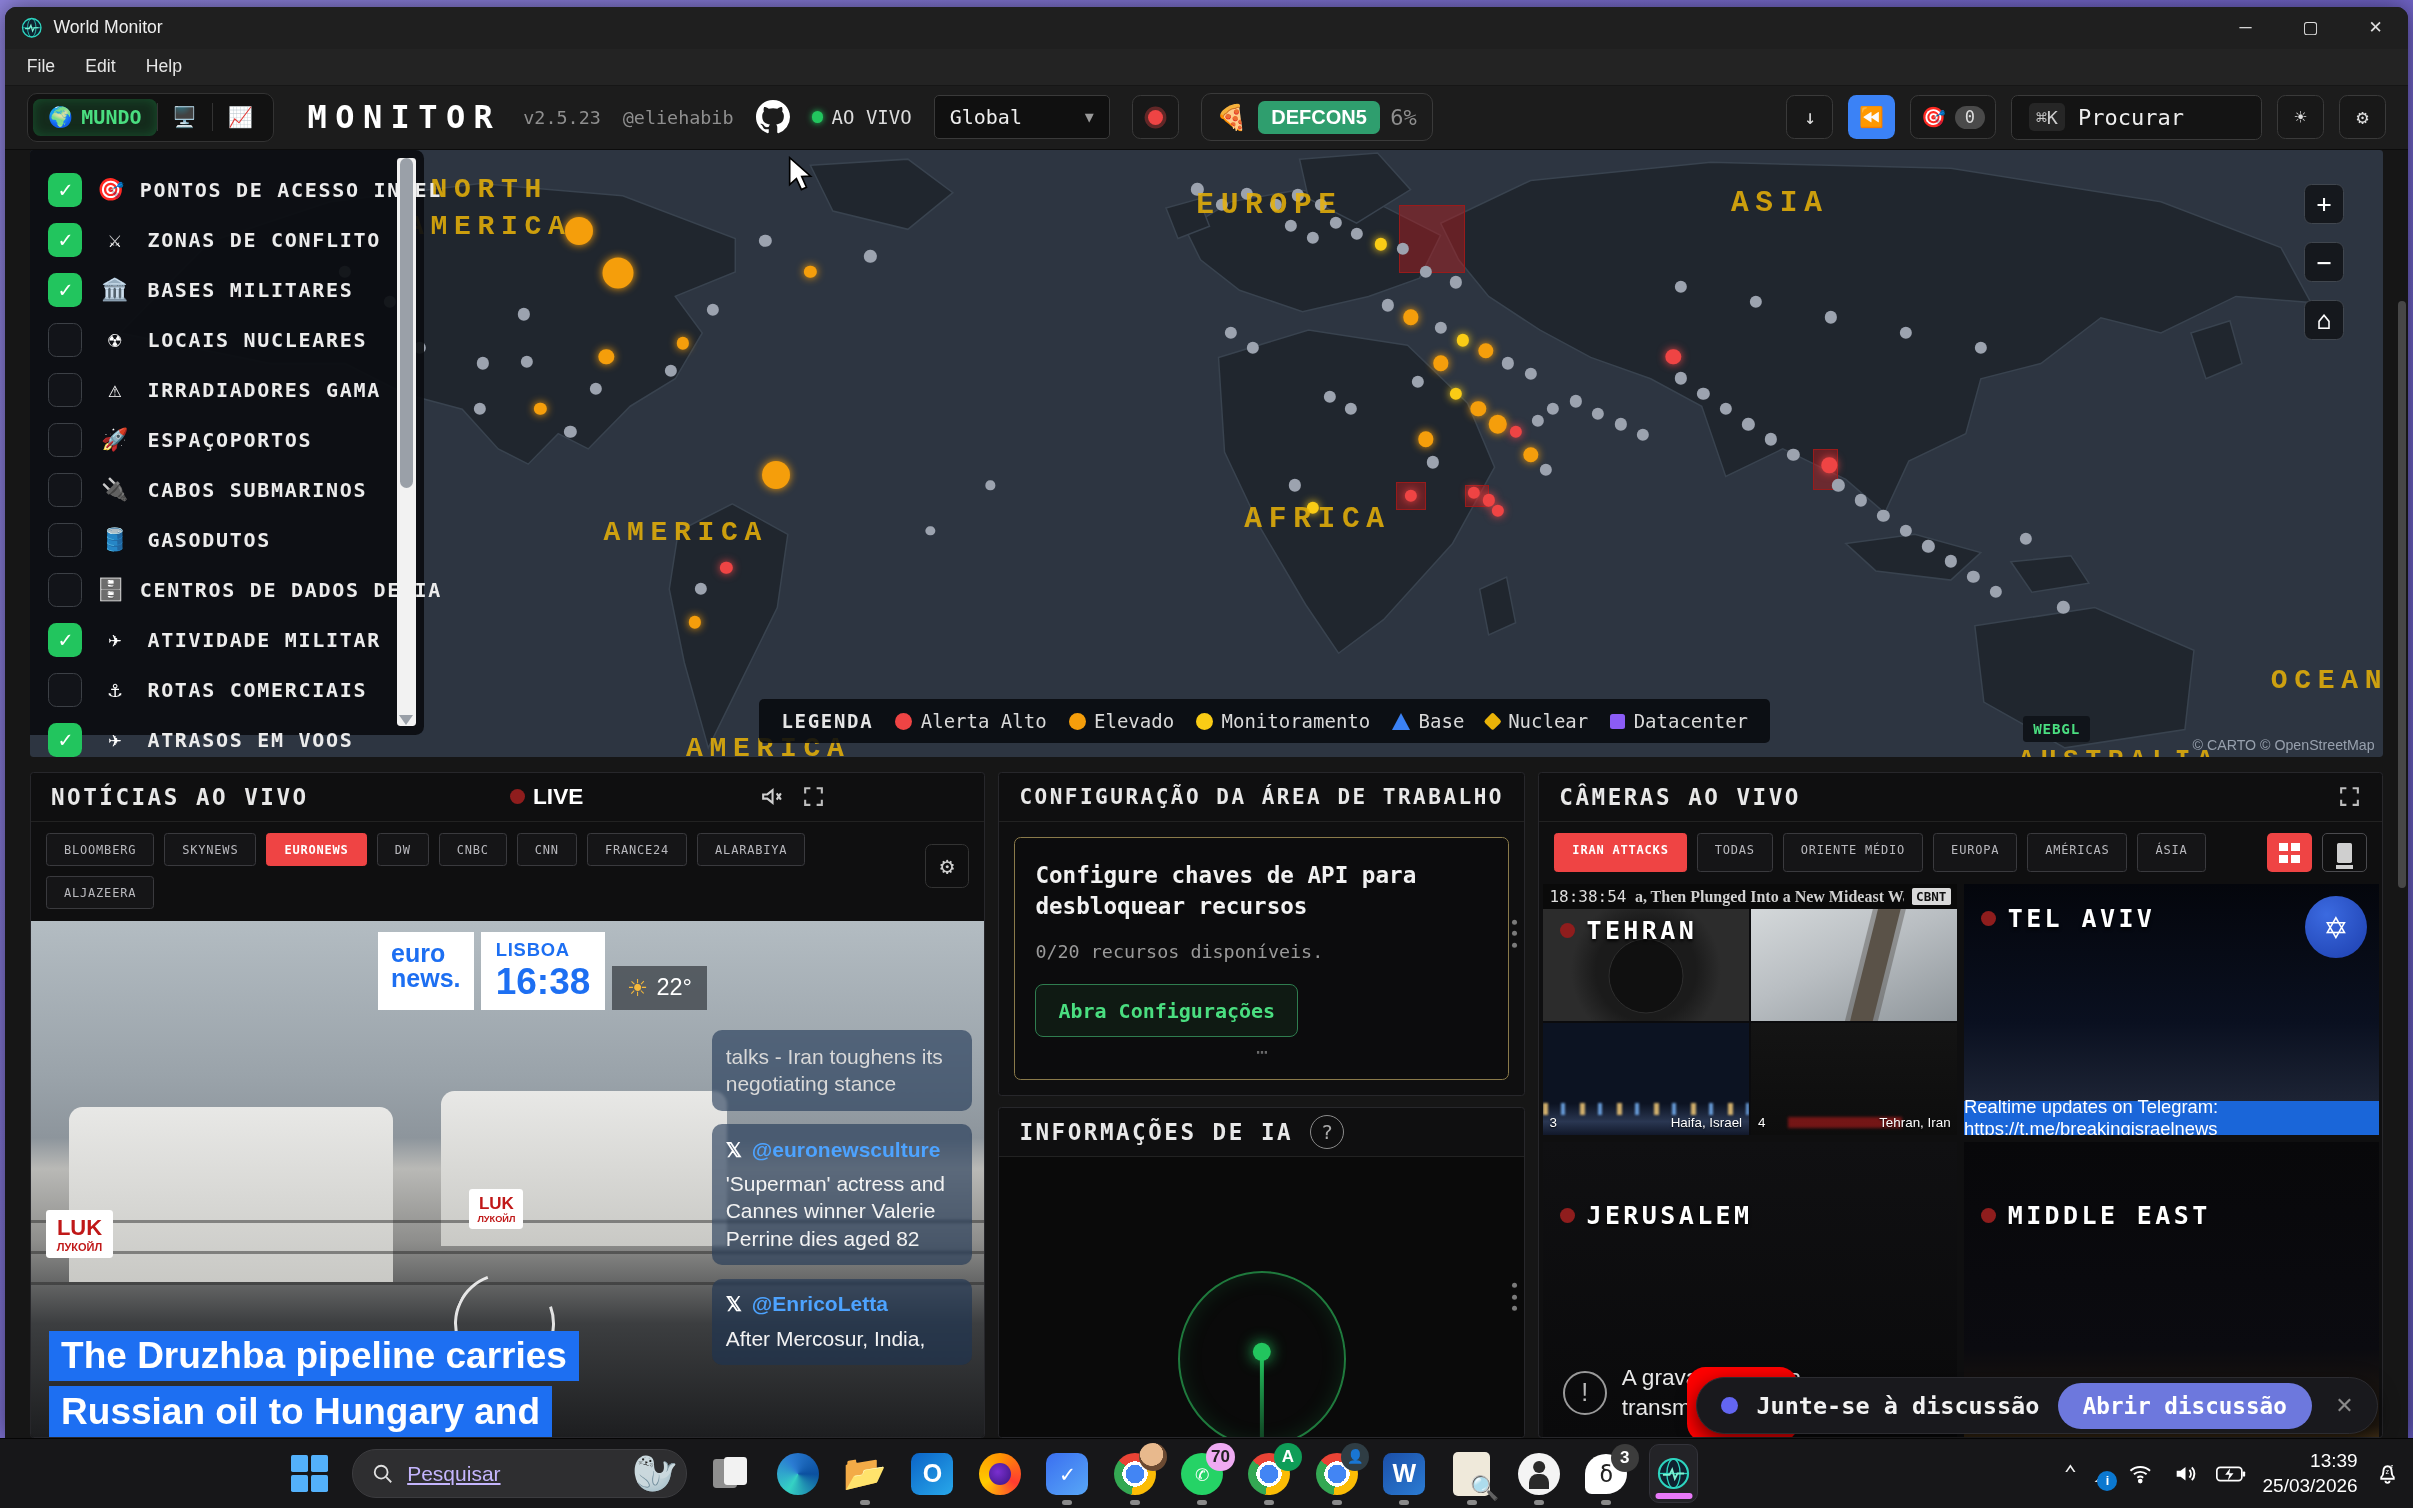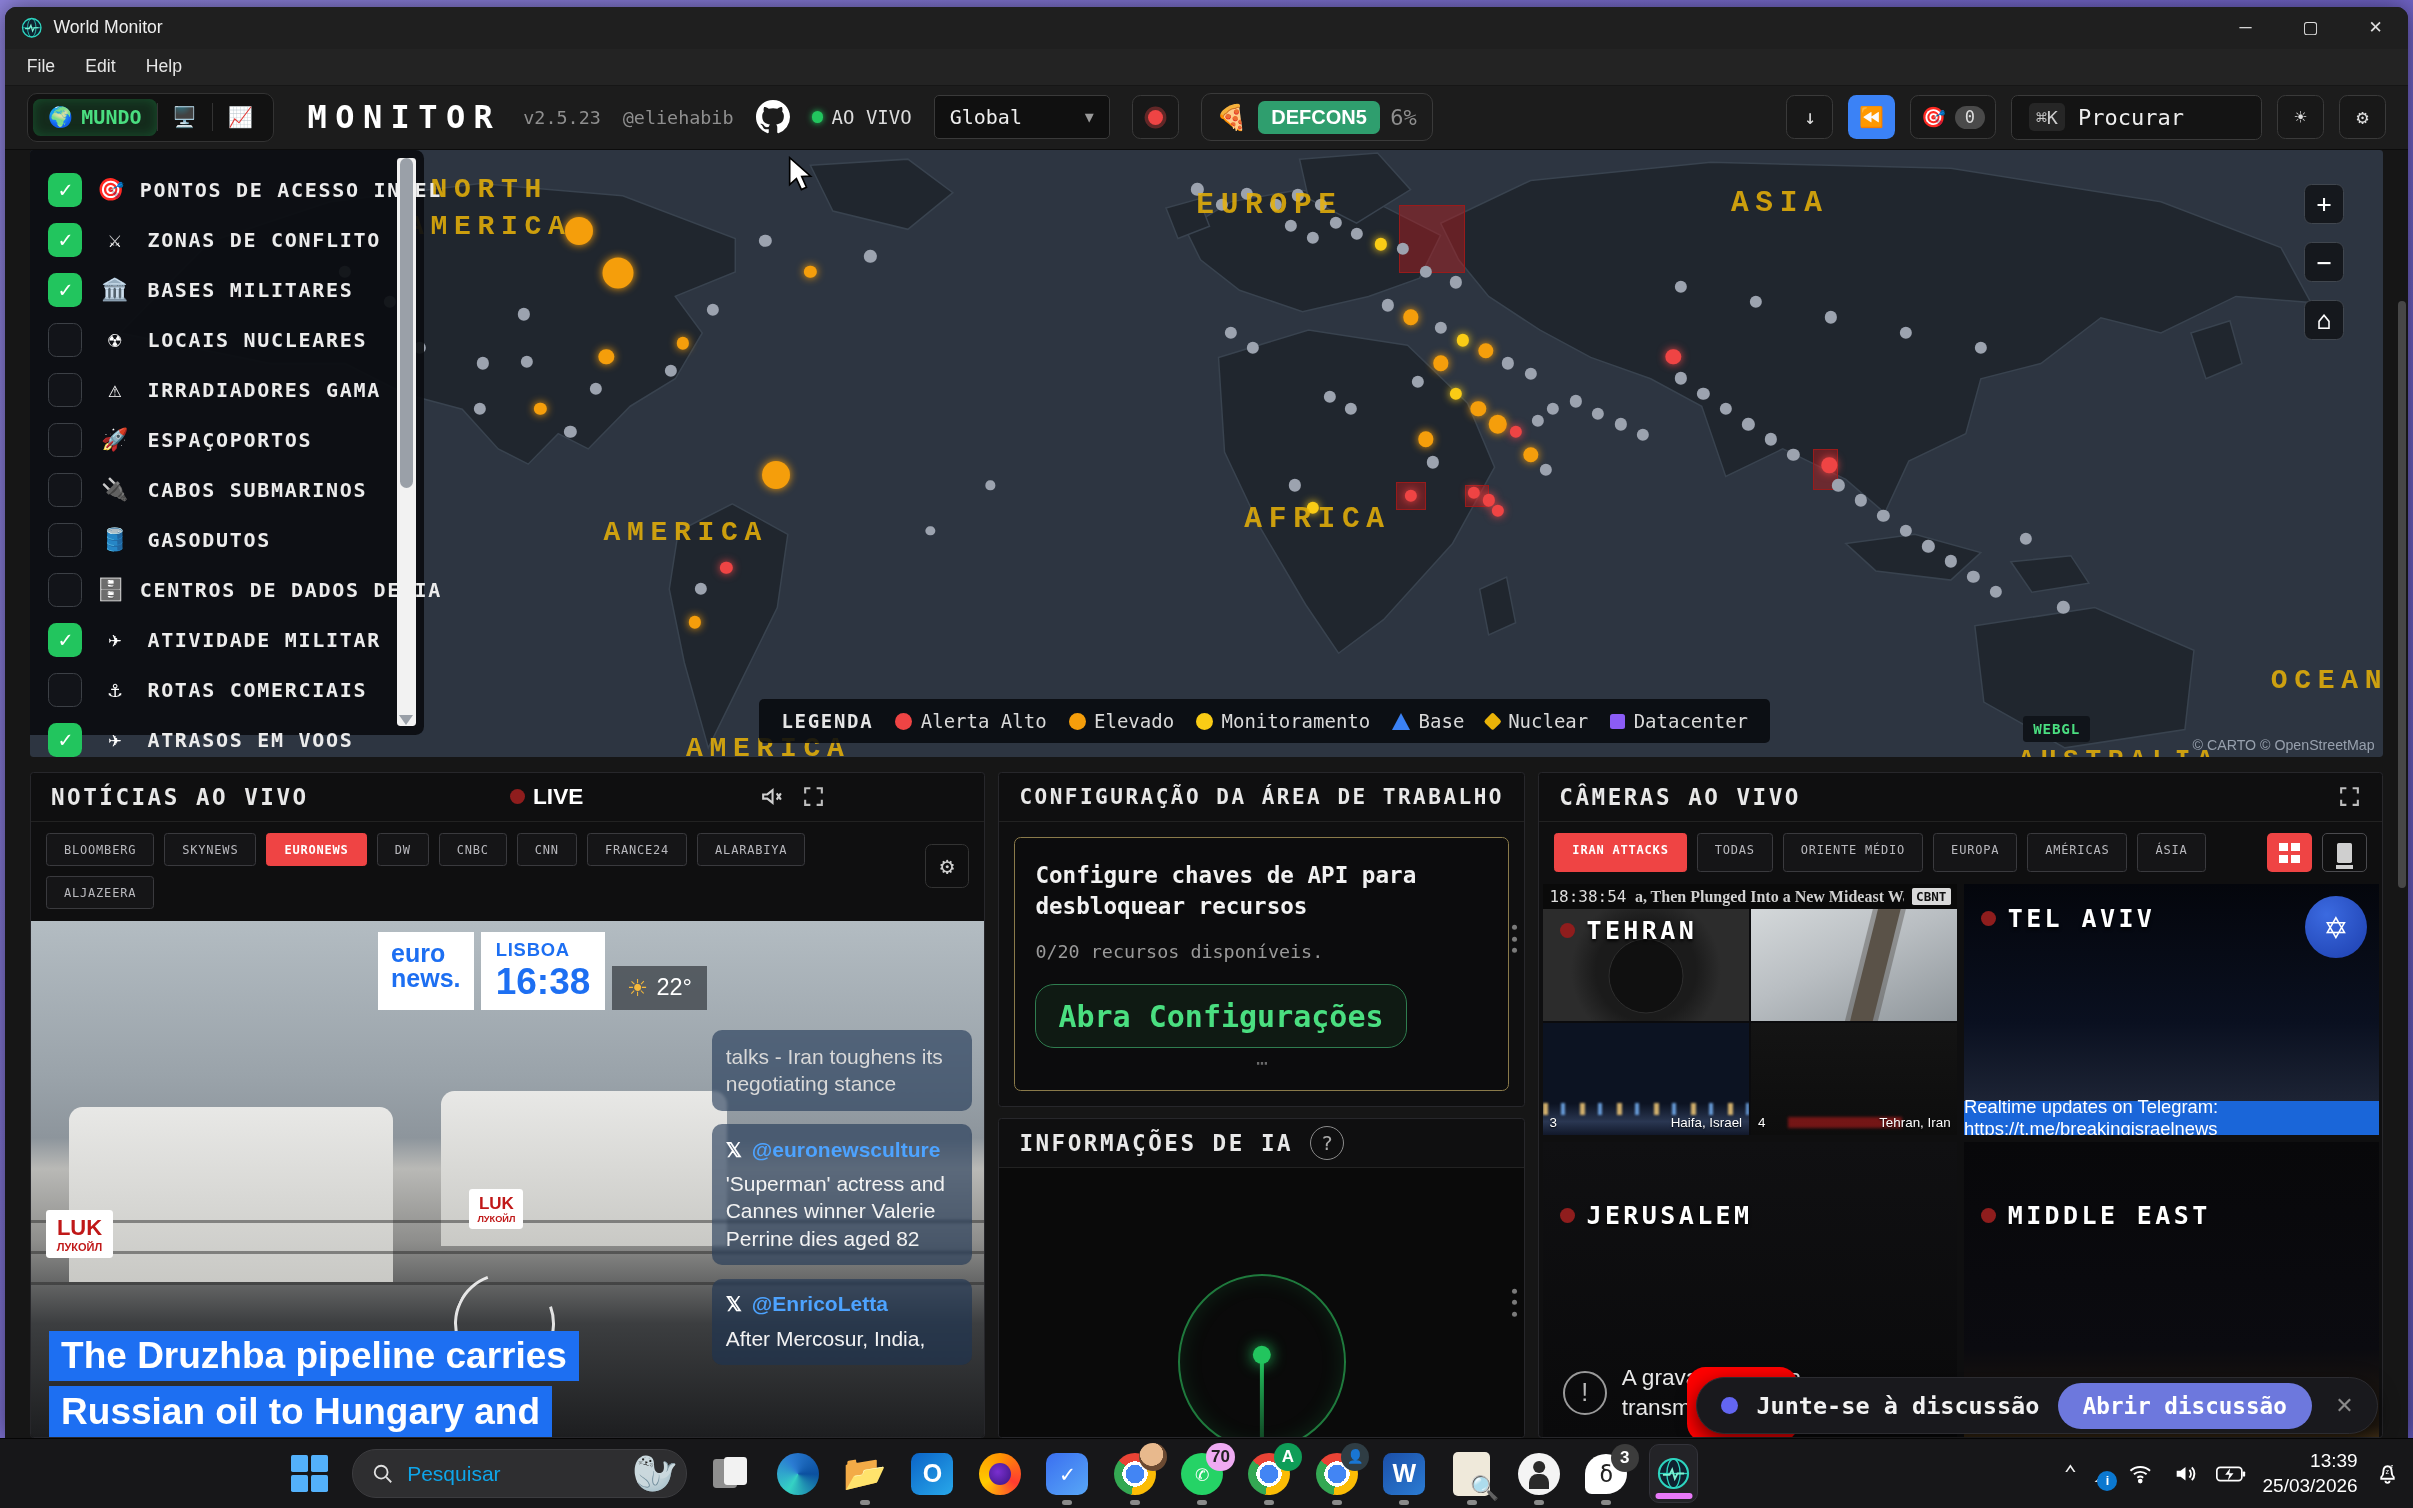--- a/index.html
+++ b/index.html
@@ -119,21 +119,21 @@
   .tweet.faded p { color:#d8d8d8; }
   .live-tag { display:flex; align-items:center; gap:8.4px; font-family:"Liberation Sans",sans-serif; font-weight:bold; font-size:22.6px; color:#fff; margin-left:184px;}
   .dot-red-dk { width:15px; height:15px; border-radius:50%; background:#8f1d1d; }
 
   .mid-col { flex:0 0 462px; display:flex; flex-direction:column; gap:11.7px; min-height:0;}
   .ws-panel { flex:0 0 auto; }
   .ws-card { margin:15px; border:0.8px solid #8a7a4a; border-radius:6.7px; background:#0c0c0d; padding:22px 20px 17px 20px; position:relative;}
   .ws-h { font-size:22.6px; font-weight:bold; color:#f2f2f2; line-height:1.4; }
   .ws-count { font-size:18.4px; color:#9a9a9a; margin-top:18.4px; }
   .ws-body { font-size:18.4px; color:#8a8a8a; margin-top:15px; line-height:1.55; }
-  .ws-btn { margin-top:22px; display:inline-block; border:0.8px solid #2f7d4f; background:#0f1a13; color:#4ade80; font-weight:bold; font-size:30px; padding:13.4px 22px; border-radius:19px; }
+  .ws-btn { margin-top:22px; display:inline-block; border:0.8px solid #2f7d4f; background:#0f1a13; color:#4ade80; font-weight:bold; font-size:20px; padding:13.4px 22px; border-radius:8px; }
   .ws-ellip { text-align:center; color:#6a6a6a; font-size:18.4px; margin-top:3.4px;}
   .kebab { position:absolute; right:6.7px; top:50%; transform:translateY(-50%); display:flex; flex-direction:column; gap:6.7px;}
   .kebab i { width:5px; height:5px; border-radius:50%; background:#7a7a7a; }
   .ai-panel { flex:1; min-height:0;}
   .help-circ { width:34px; height:34px; border:1.7px solid #8a8a8a; border-radius:50%; color:#aaa; display:flex; align-items:center; justify-content:center; font-size:20px; }
   .radar-zone { flex:1; background:#0a0a0a; position:relative; overflow:hidden;}
   .radar { position:absolute; left:50%; top:72%; transform:translate(-50%,-50%); width:168px; height:176px; border:2.5px solid #1f7a3d; border-radius:50%; box-shadow:0 0 22px rgba(34,197,94,.15) inset;}
   .radar .core { position:absolute; left:50%; top:46%; transform:translate(-50%,-50%); width:18.4px; height:18.4px; background:#22c55e; border-radius:50%; box-shadow:0 0 15px #22c55e;}
   .radar .beam { position:absolute; left:50%; top:48%; width:4.2px; height:96px; background:linear-gradient(#22c55e,rgba(34,197,94,.2)); transform:translateX(-50%);}
 
@@ -186,21 +186,21 @@
   .win-thumb { position:absolute; top:0; width:8.4px; height:52%; background:#474747; border-radius:4.2px;}
 
   
   .taskbar { position:absolute; left:0; right:0; bottom:0; height:70px; background:#171719; border-top:0.8px solid #050505; z-index:100;}
   .tb-left { position:absolute; left:285px; top:0; height:100%; display:flex; align-items:center; gap:18.4px; }
   .tb-ic { width:49px; height:49px; display:flex; align-items:center; justify-content:center; position:relative; font-size:35px; }
   .run:after { content:""; position:absolute; bottom:-6.7px; left:50%; transform:translateX(-50%); width:10px; height:5px; border-radius:2.5px; background:#8a8a8a;}
   .start-glyph { display:grid; grid-template-columns:17px 17px; gap:3.4px; }
   .start-glyph i { width:17px; height:17px; background:#53b1fb; border-radius:1.7px;}
   .search-pill { height:49px; width:335px; background:#2e2e30; border:0.8px solid #3c3c3f; border-radius:24px; display:flex; align-items:center; padding:0 8.4px 0 18.4px; gap:13.4px; }
-  .search-pill .s-txt { font-family:"Liberation Sans",sans-serif; font-size:21px; color:#0ea5e9; flex:1;}
+  .search-pill .s-txt { font-family:"Liberation Sans",sans-serif; font-size:21px; color:#c4b5fd; flex:1;text-decoration:underline;}
   .search-pill .s-pet { font-size:37px; }
   .tv-glyph { position:relative; width:34px; height:34px;}
   .tv-glyph i { position:absolute; width:23.5px; height:28.5px; border-radius:3.4px; }
   .tv-glyph i:first-child { left:0; top:2.5px; background:#8f8f8f; }
   .tv-glyph i:last-child { right:0; top:0; background:#f2f2f2; }
   .edge-c { width:42px; height:42px; border-radius:50%; background:conic-gradient(from 210deg,#35d2c4,#2b7cd3,#0b50a0,#35d2c4); }
   .ff-c { width:42px; height:42px; border-radius:50%; background:conic-gradient(from 0deg,#ff9500,#ff3b30,#ffcb00,#ff9500); position:relative;}
   .ff-c:after{content:"";position:absolute;inset:10px;border-radius:50%;background:radial-gradient(circle at 40% 40%,#7a2fd0,#3a1580);}
   .outlook-sq { width:42px; height:42px; border-radius:8.4px; background:linear-gradient(140deg,#0b64c8,#28a8ea); color:#fff; font-weight:bold; font-family:"Liberation Sans",sans-serif; font-size:25px; display:flex; align-items:center; justify-content:center;}
   .word-sq { width:42px; height:42px; border-radius:8.4px; background:linear-gradient(140deg,#1b4fa8,#2b7cd3); color:#fff; font-weight:bold; font-family:"Liberation Sans",sans-serif; font-size:25px; display:flex; align-items:center; justify-content:center;}

